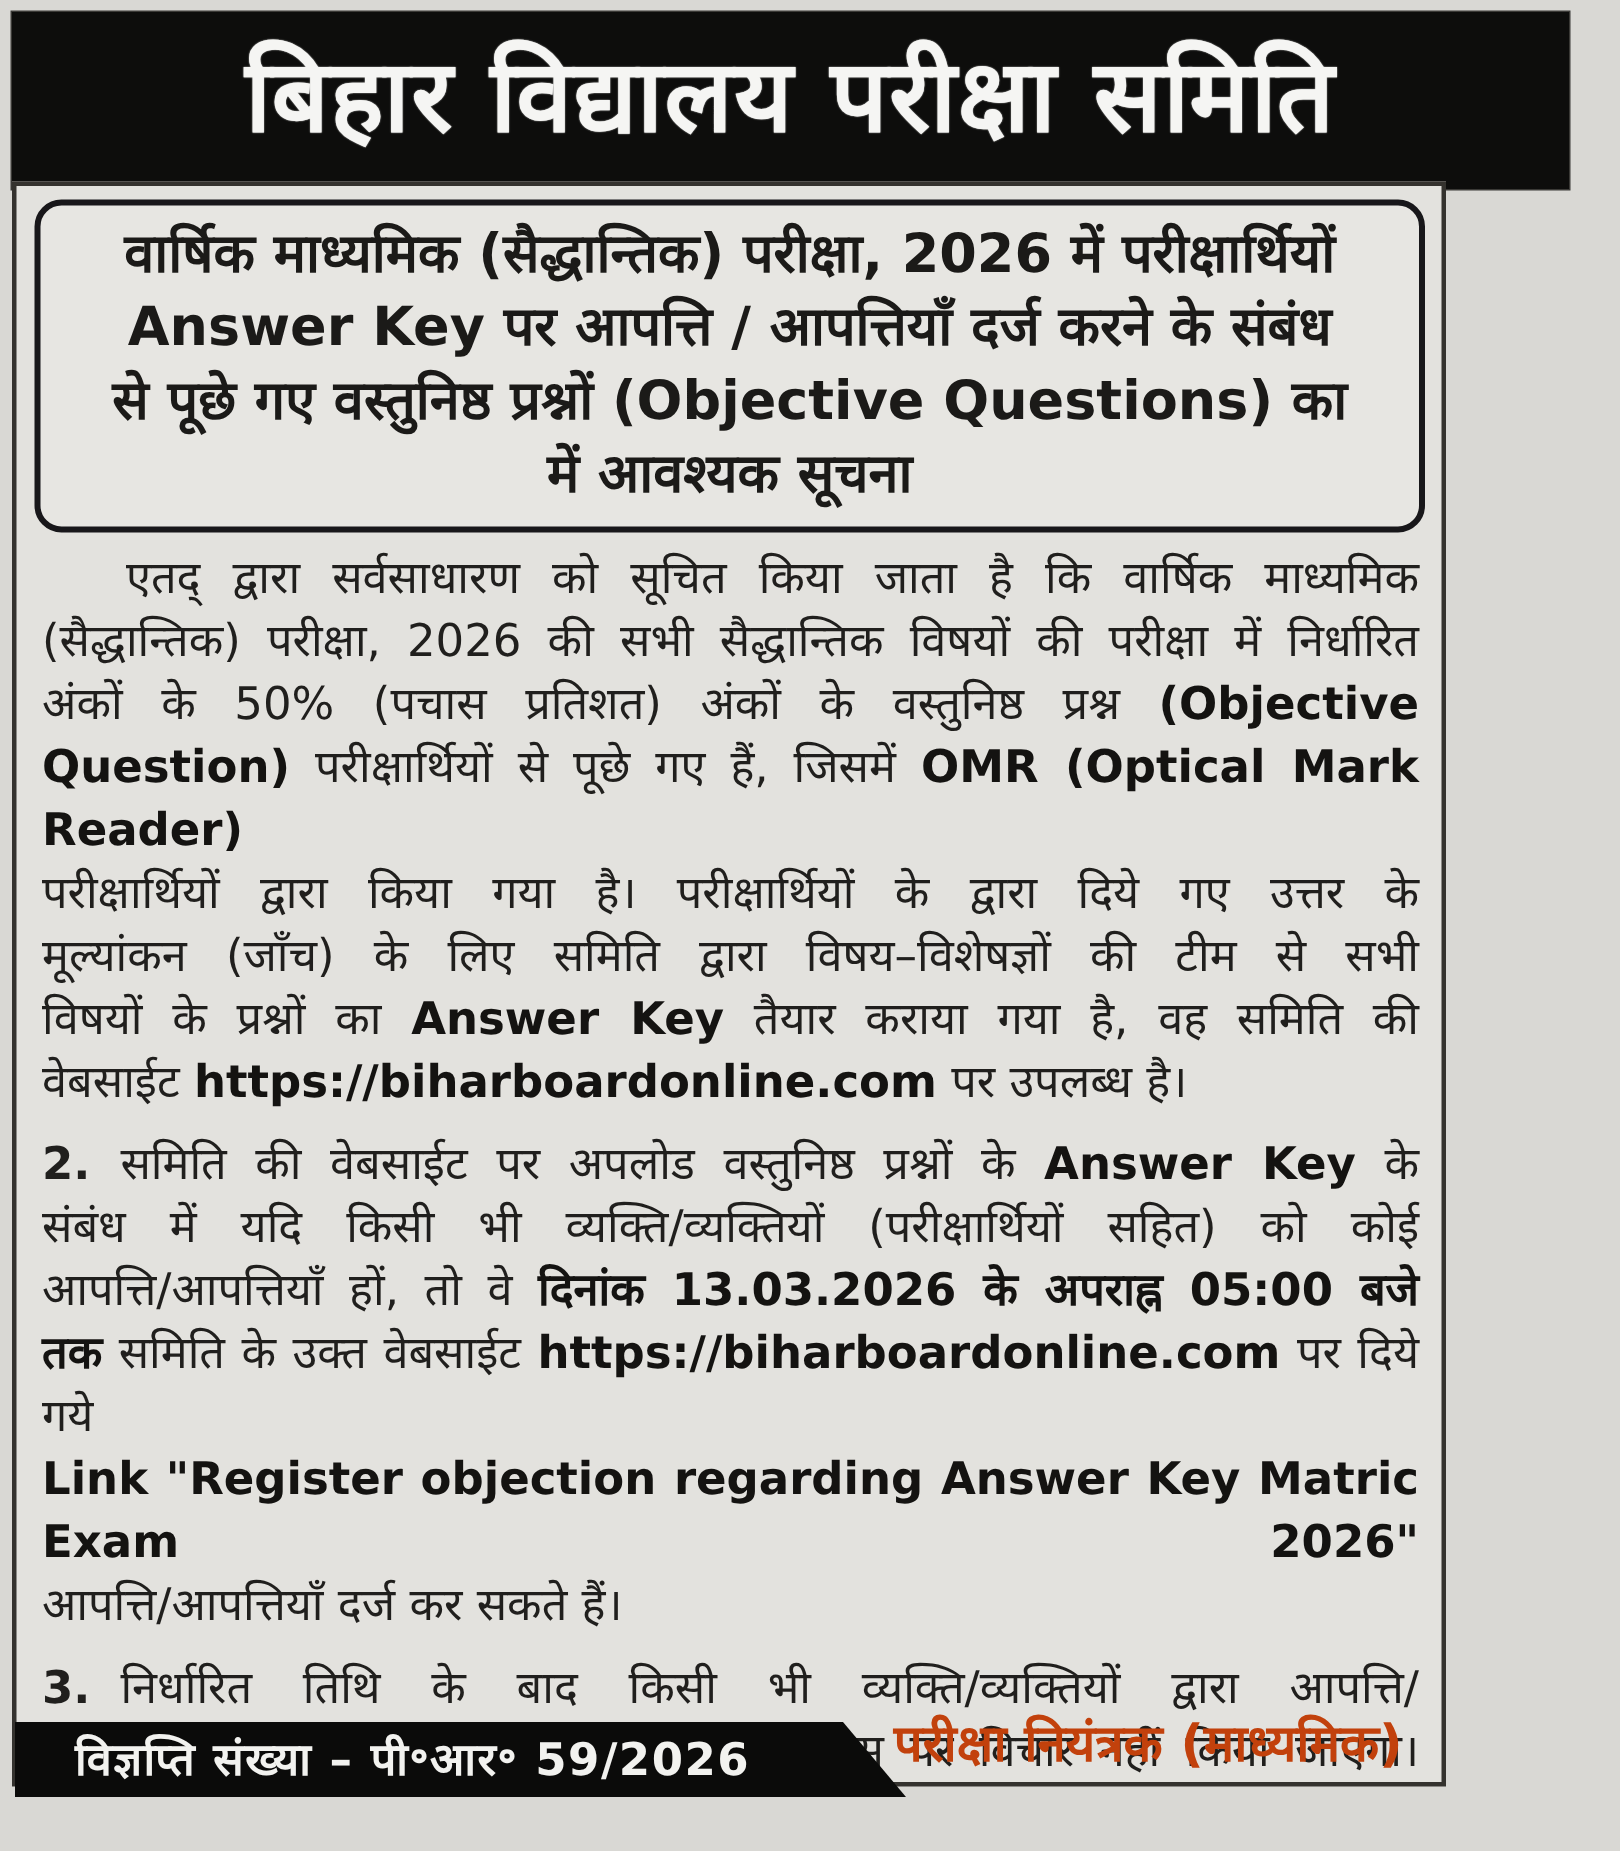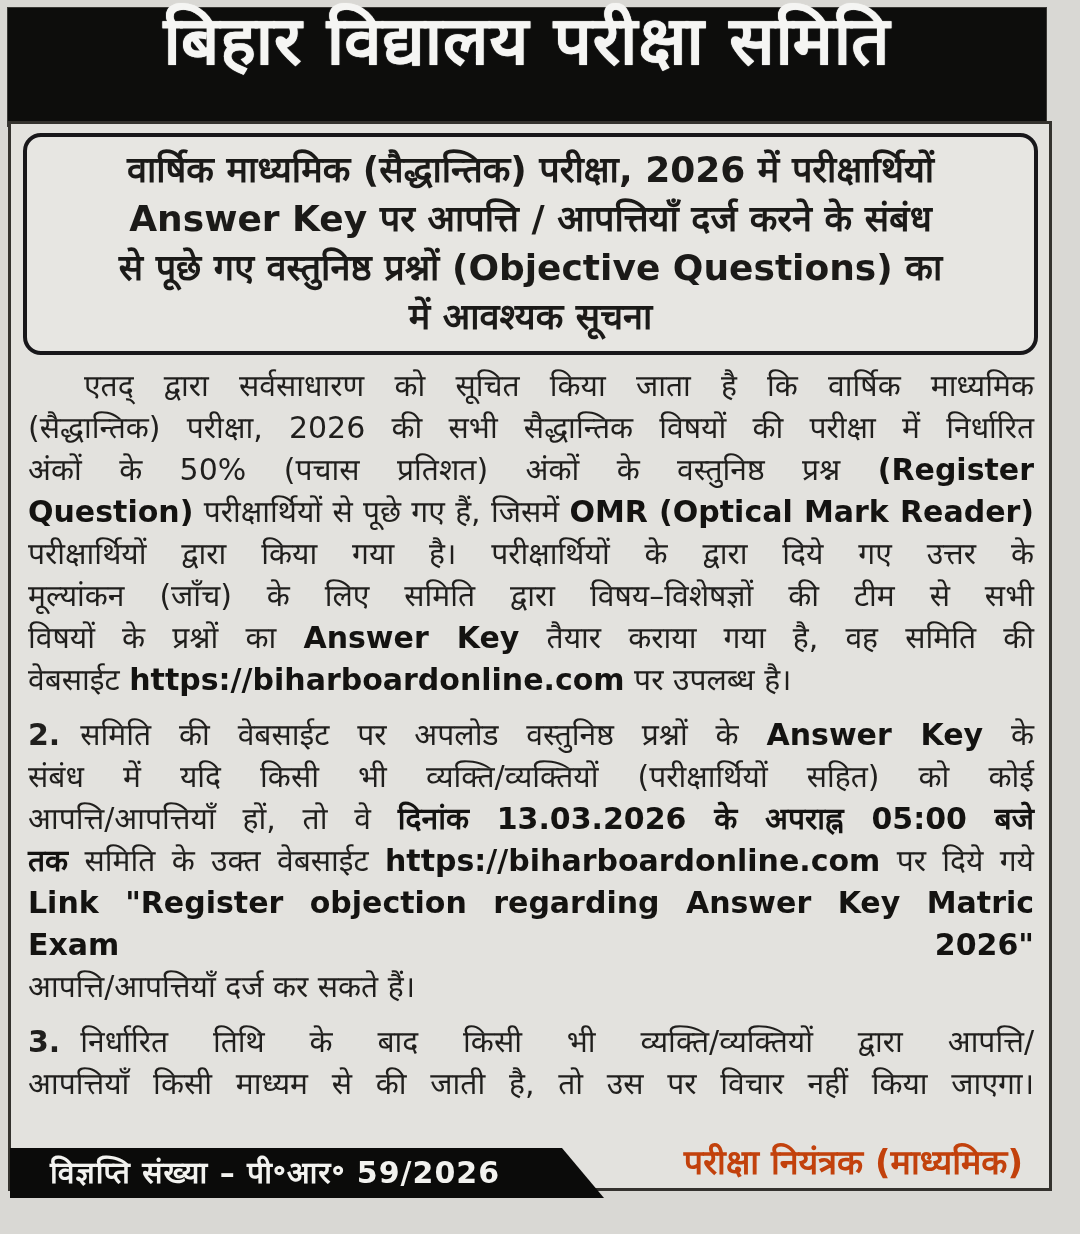--- a/index.html
+++ b/index.html
@@ -10,36 +10,36 @@
     position:relative;overflow:hidden;
   }
   .page{
     position:absolute;inset:0;
     background:#d9d8d4;
   }
   
   .masthead{
     position:absolute;left:8px;top:8px;width:1038px;height:118px;
     background:#0d0d0c;
-    display:flex;justify-content:center;
+    display:flex;align-items:center;justify-content:center;
     box-shadow:0 0 0 1px #3a3936;
   }
   .masthead .title{
     color:#f5f5f3;
     font-size:67px;
     font-weight:900;
     letter-spacing:1px;
     white-space:nowrap;
     text-shadow:0 0 1px #f5f5f3;
     line-height:1;
     padding-bottom:6px;
   }
   
   .frame{
-    position:absolute;left:8px;top:121px;width:1044px;height:1070px;
+    position:absolute;left:8px;top:121px;width:956px;height:1070px;
     box-sizing:border-box;
     border:3px solid #34322e;
     background:#e3e2de;
   }
   
   .subtitle-box{
     margin:9px 11px 0 12px;
     border:4px solid #18171a;
     border-radius:18px;
     background:#e7e6e2;
@@ -115,21 +115,21 @@
       <div class="sline">Answer Key पर आपत्ति / आपत्तियाँ दर्ज करने के संबंध</div>
       <div class="sline">से पूछे गए वस्तुनिष्ठ प्रश्नों (Objective Questions) का</div>
       <div class="sline">में आवश्यक सूचना</div>
     </div>
 
     <div class="body-text">
 
       <div class="para">
         <div class="ln indent"><span>एतद् द्वारा सर्वसाधारण को सूचित किया जाता है कि वार्षिक माध्यमिक</span></div>
         <div class="ln"><span>(सैद्धान्तिक) परीक्षा, 2026 की सभी सैद्धान्तिक विषयों की परीक्षा में निर्धारित</span></div>
-        <div class="ln"><span>अंकों के 50% (पचास प्रतिशत) अंकों के वस्तुनिष्ठ प्रश्न </span><span class="b">(Register</span></div>
+        <div class="ln"><span>अंकों के 50% (पचास प्रतिशत) अंकों के वस्तुनिष्ठ प्रश्न </span><span class="b">(Objective</span></div>
         <div class="ln"><span class="b">Question)</span><span> परीक्षार्थियों से पूछे गए हैं, जिसमें </span><span class="b">OMR (Optical Mark Reader)</span></div>
         <div class="ln"><span>परीक्षार्थियों द्वारा किया गया है। परीक्षार्थियों के द्वारा दिये गए उत्तर के</span></div>
         <div class="ln"><span>मूल्यांकन (जाँच) के लिए समिति द्वारा विषय–विशेषज्ञों की टीम से सभी</span></div>
         <div class="ln"><span>विषयों के प्रश्नों का </span><span class="b">Answer Key</span><span> तैयार कराया गया है, वह समिति की</span></div>
         <div class="ln noj"><span>वेबसाईट </span><span class="b">https://biharboardonline.com</span><span> पर उपलब्ध है।</span></div>
       </div>
 
       <div class="para">
         <div class="ln"><span class="num">2.</span><span>समिति की वेबसाईट पर अपलोड वस्तुनिष्ठ प्रश्नों के </span><span class="b">Answer Key</span><span> के</span></div>
         <div class="ln"><span>संबंध में यदि किसी भी व्यक्ति/व्यक्तियों (परीक्षार्थियों सहित) को कोई</span></div>

